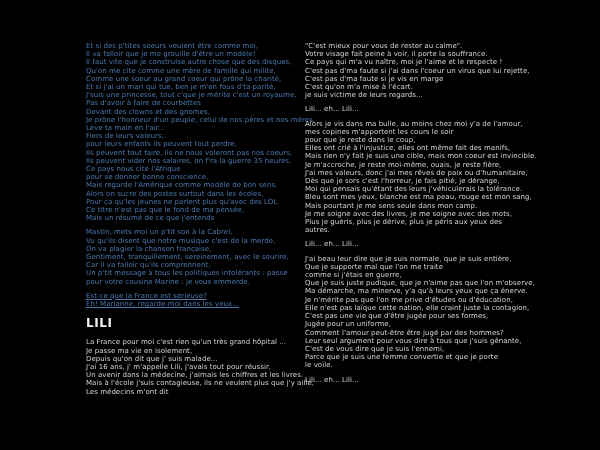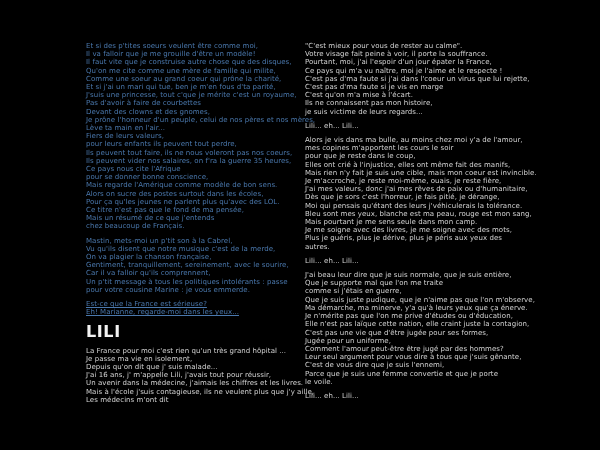--- a/index.html
+++ b/index.html
@@ -21,21 +21,21 @@
     font-size: 7px;
     line-height: 8.2px;
     letter-spacing: 0.05px;
   }
   .col-left  { left: 86px;  width: 216px; }
   .col-right { left: 305px; width: 260px; }
   .block { margin-bottom: 6px; }
   .line { white-space: nowrap; }
   .song-title .line {
     font-weight: bold;
-    font-size: 16px;
+    font-size: 12px;
     line-height: 14px;
     letter-spacing: 0.6px;
   }
   .song-title { margin: 8px 0 8px 0; }
 </style>
 </head>
 <body>
 
 <div class="page" style="background: rgb(0, 0, 0);">
   <div class="col col-left">
@@ -55,21 +55,20 @@
         <div class="line">pour leurs enfants ils peuvent tout perdre,</div>
         <div class="line">Ils peuvent tout faire, ils ne nous voleront pas nos coeurs,</div>
         <div class="line">Ils peuvent vider nos salaires, on f'ra la guerre 35 heures,</div>
         <div class="line">Ce pays nous cite l'Afrique</div>
         <div class="line">pour se donner bonne conscience,</div>
         <div class="line">Mais regarde l'Amérique comme modèle de bon sens.</div>
         <div class="line">Alors on sucre des postes surtout dans les écoles,</div>
         <div class="line">Pour ça qu'les jeunes ne parlent plus qu'avec des LOL.</div>
         <div class="line">Ce titre n'est pas que le fond de ma pensée,</div>
         <div class="line">Mais un résumé de ce que j'entends</div>
-        <div class="line">chez beaucoup de Français.</div>
       </div>
       <div class="block" style="color: rgb(74, 120, 173);">
         <div class="line">Mastin, mets-moi un p'tit son à la Cabrel,</div>
         <div class="line">Vu qu'ils disent que notre musique c'est de la merde,</div>
         <div class="line">On va plagier la chanson française,</div>
         <div class="line">Gentiment, tranquillement, sereinement, avec le sourire,</div>
         <div class="line">Car il va falloir qu'ils comprennent,</div>
         <div class="line">Un p'tit message à tous les politiques intolérants : passe</div>
         <div class="line">pour votre cousine Marine : je vous emmerde.</div>
       </div>
@@ -87,26 +86,24 @@
         <div class="line">J'ai 16 ans, j' m'appelle Lili, j'avais tout pour réussir,</div>
         <div class="line">Un avenir dans la médecine, j'aimais les chiffres et les livres.</div>
         <div class="line">Mais à l'école j'suis contagieuse, ils ne veulent plus que j'y aille,</div>
         <div class="line">Les médecins m'ont dit</div>
       </div>
     </div>
   <div class="col col-right">
       <div class="block" style="color: rgb(212, 212, 212);">
         <div class="line">"C'est mieux pour vous de rester au calme".</div>
         <div class="line">Votre visage fait peine à voir, il porte la souffrance.</div>
-        <div class="line">Pourtant, moi, j'ai l'espoir d'un jour épater la France,</div>
         <div class="line">Ce pays qui m'a vu naître, moi je l'aime et le respecte !</div>
         <div class="line">C'est pas d'ma faute si j'ai dans l'coeur un virus que lui rejette,</div>
         <div class="line">C'est pas d'ma faute si je vis en marge</div>
         <div class="line">C'est qu'on m'a mise à l'écart.</div>
-        <div class="line">Ils ne connaissent pas mon histoire,</div>
         <div class="line">je suis victime de leurs regards...</div>
       </div>
       <div class="block" style="color: rgb(212, 212, 212);">
         <div class="line">Lili... eh... Lili...</div>
       </div>
       <div class="block" style="color: rgb(212, 212, 212);">
         <div class="line">Alors je vis dans ma bulle, au moins chez moi y'a de l'amour,</div>
         <div class="line">mes copines m'apportent les cours le soir</div>
         <div class="line">pour que je reste dans le coup,</div>
         <div class="line">Elles ont crié à l'injustice, elles ont même fait des manifs,</div>

